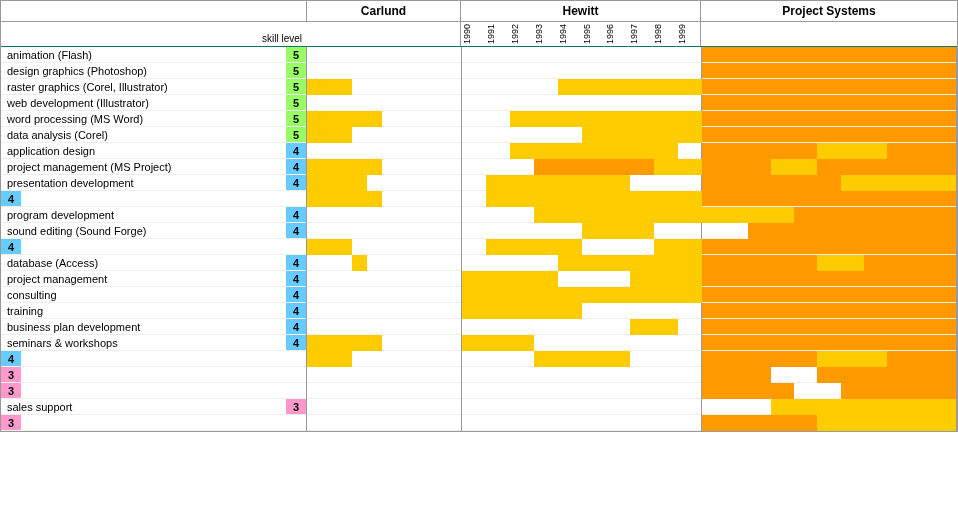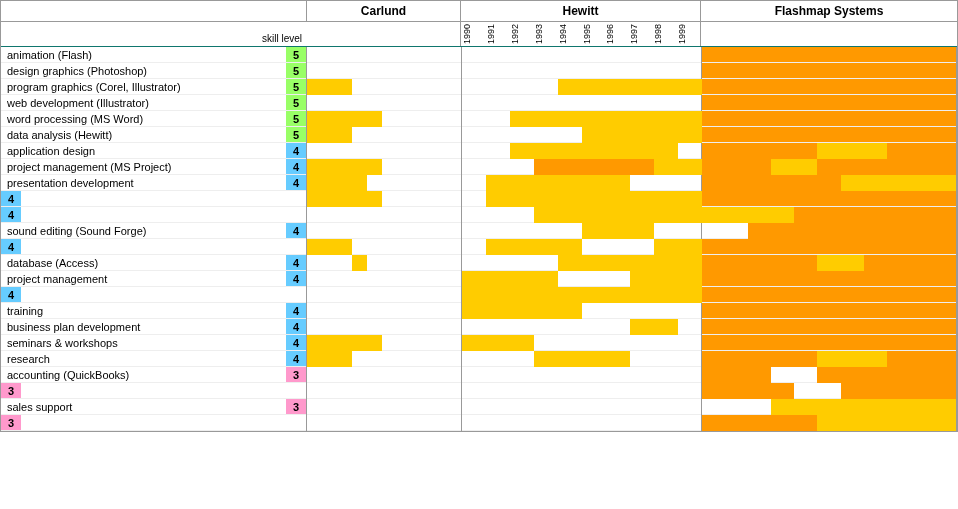--- a/index.html
+++ b/index.html
@@ -180,21 +180,21 @@
 
   <div class="header-row">
     <div class="col-skills"></div>
     <div class="col-carlund">
       <div class="section-title">Carlund</div>
     </div>
     <div class="col-hewitt">
       <div class="section-title">Hewitt</div>
     </div>
     <div class="col-flashmap">
-      <div class="section-title">Flashmap Systems</div>
+      <div class="section-title">Project Systems</div>
     </div>
   </div>
 
   <div class="subheader-row">
     <div class="skill-label-header">
       <span>skill level</span>
     </div>
 
     <div class="carlund-years">
       <div class="year-cell" style="width:15px"></div>
@@ -245,36 +245,36 @@
         <span class="skill-name">animation (Flash)</span>
         <div class="skill-level level-5">5</div>
       </div>
 
       <div class="skill-row">
         <span class="skill-name">design graphics (Photoshop)</span>
         <div class="skill-level level-5">5</div>
       </div>
 
       <div class="skill-row">
-        <span class="skill-name">program graphics (Corel, Illustrator)</span>
+        <span class="skill-name">raster graphics (Corel, Illustrator)</span>
         <div class="skill-level level-5">5</div>
       </div>
 
       <div class="skill-row">
         <span class="skill-name">web development (Illustrator)</span>
         <div class="skill-level level-5">5</div>
       </div>
 
       <div class="skill-row">
         <span class="skill-name">word processing (MS Word)</span>
         <div class="skill-level level-5">5</div>
       </div>
 
       <div class="skill-row">
-        <span class="skill-name">data analysis (Hewitt)</span>
+        <span class="skill-name">data analysis (Corel)</span>
         <div class="skill-level level-5">5</div>
       </div>
 
       <div class="skill-row">
         <span class="skill-name">application design</span>
         <div class="skill-level level-4">4</div>
       </div>
 
       <div class="skill-row">
         <span class="skill-name">project management (MS Project)</span>
@@ -284,20 +284,21 @@
       <div class="skill-row">
         <span class="skill-name">presentation development</span>
         <div class="skill-level level-4">4</div>
       </div>
 
       <div class="skill-row">
         <div class="skill-level level-4">4</div>
       </div>
 
       <div class="skill-row">
+        <span class="skill-name">program development</span>
         <div class="skill-level level-4">4</div>
       </div>
 
       <div class="skill-row">
         <span class="skill-name">sound editing (Sound Forge)</span>
         <div class="skill-level level-4">4</div>
       </div>
 
       <div class="skill-row">
         <div class="skill-level level-4">4</div>
@@ -307,45 +308,44 @@
         <span class="skill-name">database (Access)</span>
         <div class="skill-level level-4">4</div>
       </div>
 
       <div class="skill-row">
         <span class="skill-name">project management</span>
         <div class="skill-level level-4">4</div>
       </div>
 
       <div class="skill-row">
+        <span class="skill-name">consulting</span>
         <div class="skill-level level-4">4</div>
       </div>
 
       <div class="skill-row">
         <span class="skill-name">training</span>
         <div class="skill-level level-4">4</div>
       </div>
 
       <div class="skill-row">
         <span class="skill-name">business plan development</span>
         <div class="skill-level level-4">4</div>
       </div>
 
       <div class="skill-row">
         <span class="skill-name">seminars &amp; workshops</span>
         <div class="skill-level level-4">4</div>
       </div>
 
       <div class="skill-row">
-        <span class="skill-name">research</span>
-        <div class="skill-level level-4">4</div>
-      </div>
-
-      <div class="skill-row">
-        <span class="skill-name">accounting (QuickBooks)</span>
+        <div class="skill-level level-4">4</div>
+      </div>
+
+      <div class="skill-row">
         <div class="skill-level level-3">3</div>
       </div>
 
       <div class="skill-row">
         <div class="skill-level level-3">3</div>
       </div>
 
       <div class="skill-row">
         <span class="skill-name">sales support</span>
         <div class="skill-level level-3">3</div>

